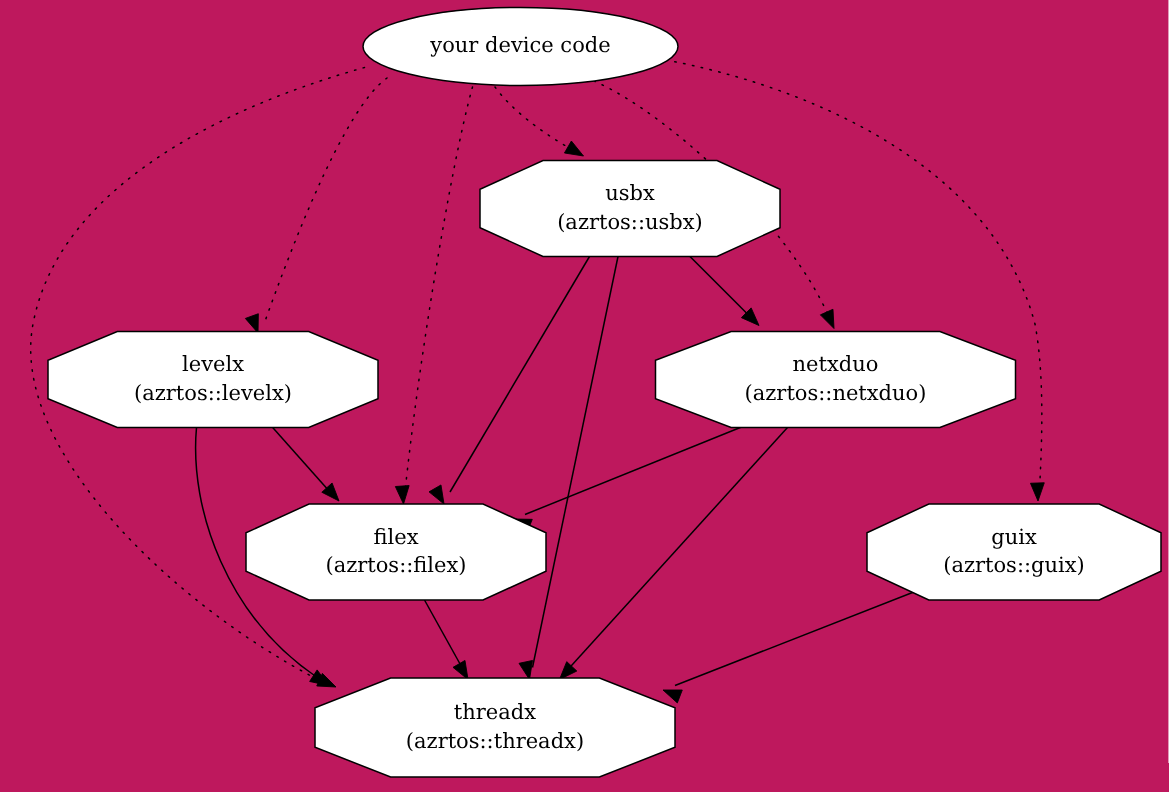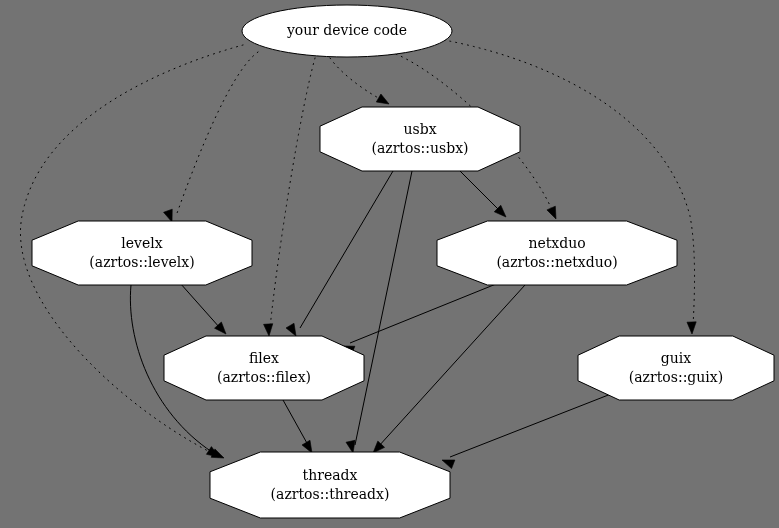--- a/index.html
+++ b/index.html
@@ -8,21 +8,21 @@
     padding: 0;
     background: #ffffff;
   }
   body {
     font-family: "DejaVu Serif", "Liberation Serif", serif;
   }
   #graph-root {
     position: relative;
     width: 779px;
     height: 528px;
-    background: #737373;
+    background: #be185d;
     overflow: hidden;
   }
   #graph-svg {
     position: absolute;
     top: 0;
     left: 0;
     width: 779px;
     height: 528px;
     display: block;
   }

